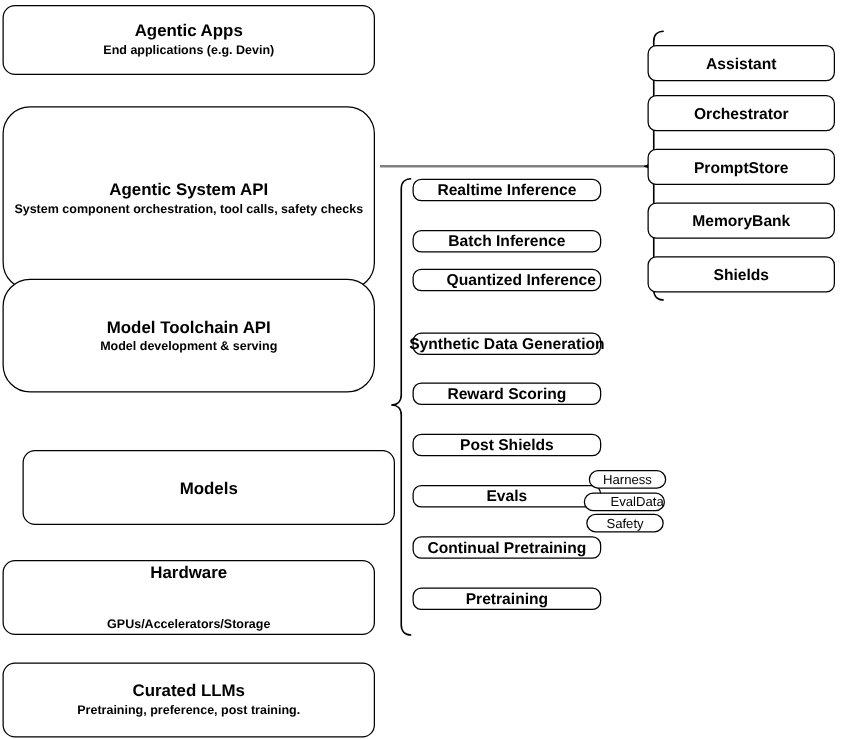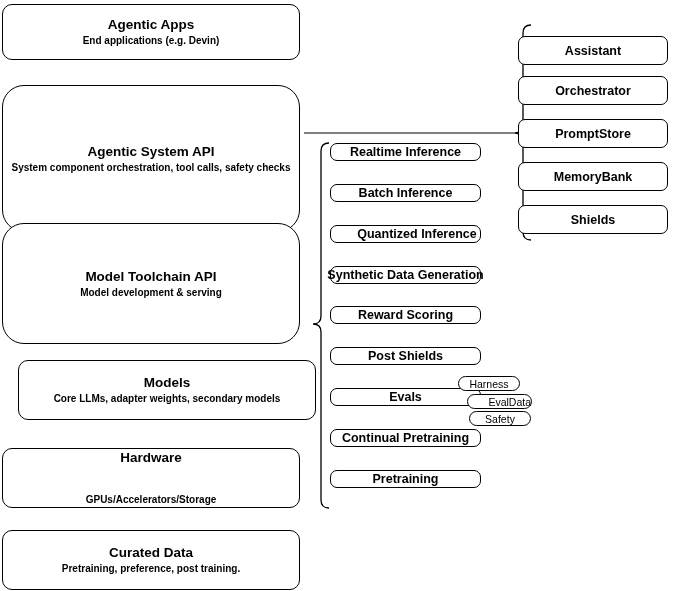--- a/index.html
+++ b/index.html
@@ -98,47 +98,46 @@
   <div class="node stack-node" style="top:4px;height:56px;border-radius:10px;">
     <div class="title">Agentic Apps</div>
     <div class="subtitle">End applications (e.g. Devin)</div>
   </div>
 
   <div class="node stack-node" style="top:85px;height:147px;border-radius:22px;">
     <div class="title">Agentic System API</div>
     <div class="subtitle">System component orchestration, tool calls, safety checks</div>
   </div>
 
-  <div class="node stack-node" style="top:223px;height:121px;border-radius:22px;">
+  <div class="node stack-node" style="top:223px;height:91px;border-radius:22px;">
     <div class="title">Model Toolchain API</div>
     <div class="subtitle">Model development &amp; serving</div>
   </div>
 
   <div class="node stack-node" style="top:360px;height:60px;border-radius:10px;margin-left:16px;">
     <div class="title">Models</div>
-    <div class="subtitle">Core LLMs, adapter weights, secondary models</div>
   </div>
 
   <div class="node stack-node" style="top:448px;height:60px;border-radius:10px;gap:26px;">
     <div class="title">Hardware</div>
     <div class="subtitle">GPUs/Accelerators/Storage</div>
   </div>
 
   <div class="node stack-node" style="top:530px;height:60px;border-radius:10px;">
-    <div class="title">Curated Data</div>
+    <div class="title">Curated LLMs</div>
     <div class="subtitle">Pretraining, preference, post training.</div>
   </div>
 
   <div class="node mid-node" style="top:143px;">
     <span>Realtime Inference</span>
   </div>
   <div class="node mid-node" style="top:184px;">
     <span>Batch Inference</span>
   </div>
-  <div class="node mid-node" style="top:225px;padding-left:23px;">
+  <div class="node mid-node" style="top:215px;padding-left:23px;">
     <span>Quantized Inference</span>
   </div>
   <div class="node mid-node" style="top:266px;">
     <span>Synthetic Data Generation</span>
   </div>
   <div class="node mid-node" style="top:306px;">
     <span>Reward Scoring</span>
   </div>
   <div class="node mid-node" style="top:347px;">
     <span>Post Shields</span>
@@ -146,21 +145,21 @@
   <div class="node mid-node" style="top:388px;">
     <span>Evals</span>
   </div>
   <div class="node mid-node" style="top:429px;">
     <span>Continual Pretraining</span>
   </div>
   <div class="node mid-node" style="top:470px;">
     <span>Pretraining</span>
   </div>
 
-  <div class="tag-pill" style="left:458px;top:376px;width:62px;height:15px;">
+  <div class="tag-pill" style="left:471px;top:376px;width:62px;height:15px;">
     <span>Harness</span>
   </div>
   <div class="tag-pill" style="left:467px;top:394px;width:65px;height:15px;justify-content:flex-end;">
     <span>EvalData</span>
   </div>
   <div class="tag-pill" style="left:469px;top:411px;width:62px;height:15px;">
     <span>Safety</span>
   </div>
 
   <div class="node right-node" style="top:36px;">

